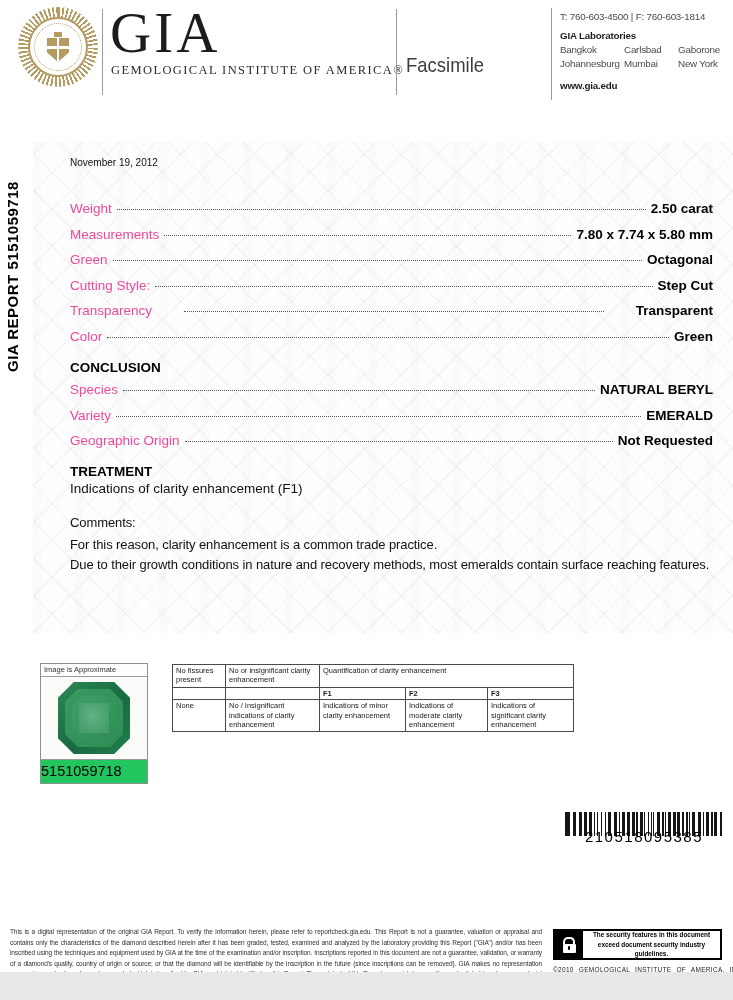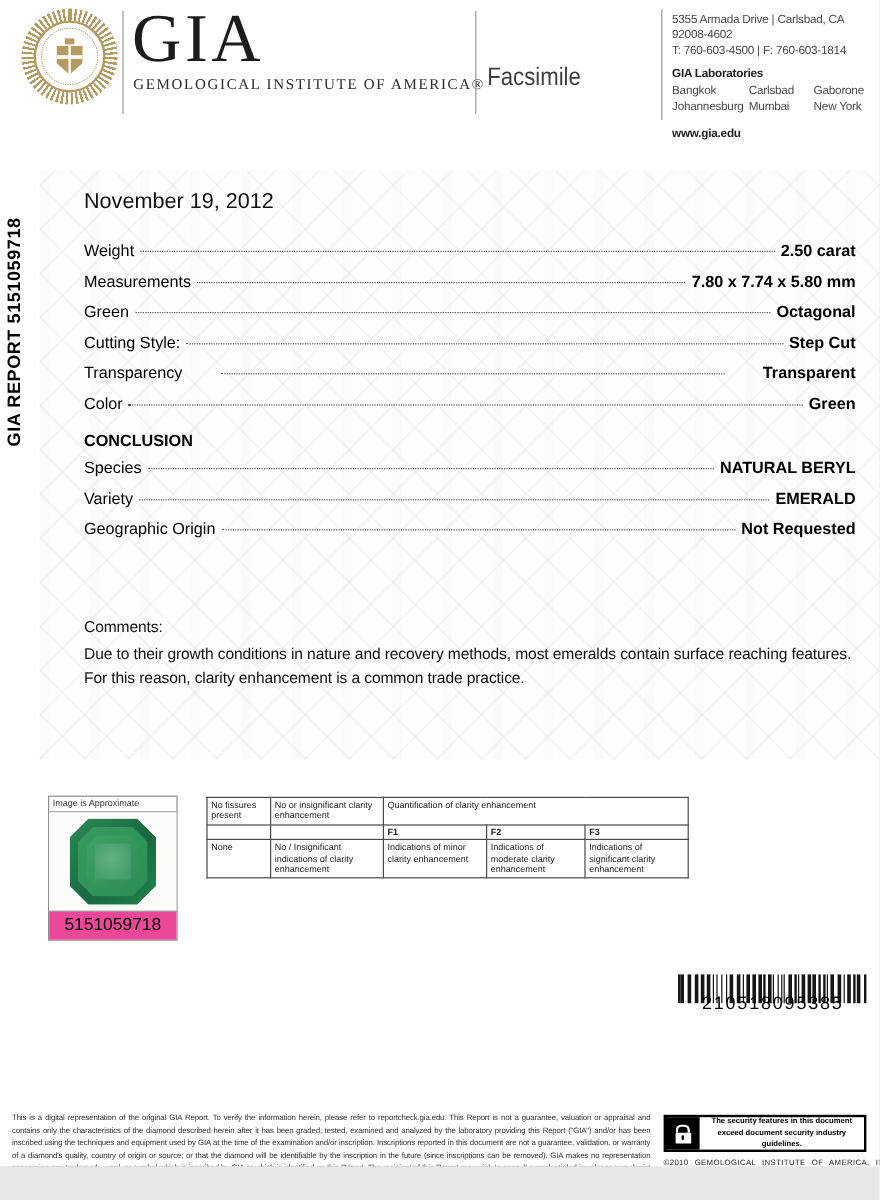--- a/index.html
+++ b/index.html
@@ -44,24 +44,24 @@
   .side-label{position:absolute;left:4px;top:372px;transform:rotate(-90deg);transform-origin:0 0;
         font-size:15px;font-weight:bold;letter-spacing:.5px;white-space:nowrap;color:#000;}
 
   
   .body-area{position:absolute;left:33px;top:142px;width:700px;height:491px;background-color:#fdfdfd;
      background-image:
        repeating-linear-gradient(45deg,rgba(60,60,80,.035) 0 2px,transparent 2px 26px),
        repeating-linear-gradient(-45deg,rgba(60,60,80,.035) 0 2px,transparent 2px 26px),
        repeating-linear-gradient(90deg,rgba(120,120,140,.02) 0 8px,transparent 8px 42px);}
 
-  .date{position:absolute;left:70px;top:157px;font-size:18px;}
+  .date{position:absolute;left:70px;top:157px;font-size:10px;}
   .spec-rows{position:absolute;left:70px;top:201px;width:643px;}
   .row{display:flex;align-items:baseline;font-size:13.5px;line-height:16px;margin-bottom:9.5px;}
-  .row .label{white-space:nowrap;color:#000000;}
+  .row .label{white-space:nowrap;color:#ec4899;}
   .row .dots{flex:1;border-bottom:1.8px dotted #555;margin:0 5px;position:relative;top:-3px;}
   .row .value{white-space:nowrap;font-weight:bold;color:#000;}
   .row.gap-above{margin-top:5px;gap:27px;}
 
   .section-title{font-size:13.5px;font-weight:bold;color:#000;}
   .conclusion{position:absolute;left:70px;top:360px;width:643px;}
   .conclusion .section-title{margin-bottom:7px;}
   .treatment{position:absolute;left:70px;top:463px;width:643px;font-size:13.5px;line-height:17px;}
   .comments{position:absolute;left:70px;top:513px;width:645px;font-size:13px;line-height:20px;letter-spacing:-.1px;}
   .comments .c-title{margin-bottom:2px;}
@@ -70,22 +70,22 @@
   .photo-box{position:absolute;left:40px;top:663px;width:106px;border:1px solid #8f8f8f;background:#fdfdfc;}
   .photo-caption{font-size:7.5px;color:#333;padding:1px 3px 2px;border-bottom:1px solid #9a9a9a;}
   .photo-area{height:82px;display:flex;align-items:center;justify-content:center;background:#fbfbfa;}
   .gem{position:relative;width:72px;height:72px;}
   .gem i{position:absolute;display:block;
      clip-path:polygon(22% 0,78% 0,100% 22%,100% 78%,78% 100%,22% 100%,0 78%,0 22%);}
   .gem .l1{inset:0;background:linear-gradient(135deg,#2c8a54,#186a40 55%,#23804c);}
   .gem .l2{inset:7px;background:linear-gradient(315deg,#2d8f57,#37995f);}
   .gem .l3{inset:14px;background:linear-gradient(135deg,#3f9f66,#2f8d55);}
   .gem .l4{inset:21px;clip-path:none;background:radial-gradient(circle at 45% 42%,#63b284,#459e6c 75%);}
-  .photo-number{border-top:1px solid #9a9a9a;text-align:center;font-size:14.5px;color:#000;
-     padding:3px 0 4px;background:#ec4899;}
+  .photo-number{border-top:1px solid #9a9a9a;font-size:14.5px;color:#000;
+     padding:3px 0 4px;background:#22c55e;}
 
   
   .clarity{position:absolute;left:172px;top:664px;}
   .clarity table{border-collapse:collapse;border:1.5px solid #333;font-size:7.5px;line-height:1.25;
      color:#1a1a1a;table-layout:fixed;}
   .clarity td{border:1px solid #4a4a4a;padding:1px 3px;vertical-align:top;overflow:hidden;}
   .clarity tr.r1 td{height:20px;}
   .clarity tr.r2 td{height:8px;font-weight:bold;}
   .clarity tr.r3 td{height:24px;}
 
@@ -127,21 +127,20 @@
     </div>
   </div>
   <div class="vdiv vdiv1"></div>
   <div class="brand">GIA</div>
   <div class="brand-sub">GEMOLOGICAL INSTITUTE OF AMERICA®</div>
   <div class="vdiv vdiv2"></div>
   <div class="facsimile">Facsimile</div>
   <div class="vdiv vdiv3"></div>
 
   <div class="addr">
-    <div>5355 Armada Drive | Carlsbad, CA 92008-4602</div>
     <div>T: 760-603-4500   |   F: 760-603-1814</div>
     <div class="bold labs-title">GIA Laboratories</div>
     <div class="labs-grid">
       <span>Bangkok</span>
       <span>Carlsbad</span>
       <span>Gaborone</span>
       <span>Johannesburg</span>
       <span>Mumbai</span>
       <span>New York</span>
     </div>
@@ -200,25 +199,29 @@
       <span class="dots"></span>
       <span class="value">EMERALD</span>
     </div>
     <div class="row">
       <span class="label">Geographic Origin</span>
       <span class="dots"></span>
       <span class="value">Not Requested</span>
     </div>
   </div>
 
+  <div class="treatment">
+    <div class="section-title">TREATMENT</div>
+    <div>Indications of clarity enhancement (F1)</div>
+  </div>
 
   <div class="comments">
     <div class="c-title">Comments:</div>
+    <div>For this reason, clarity enhancement is a common trade practice.</div>
     <div>Due to their growth conditions in nature and recovery methods, most emeralds contain surface reaching features.</div>
-    <div>For this reason, clarity enhancement is a common trade practice.</div>
   </div>
 
   <div class="photo-box">
     <div class="photo-caption">Image is Approximate</div>
     <div class="photo-area">
       <div class="gem">
         <i class="l1"></i>
         <i class="l2"></i>
         <i class="l3"></i>
         <i class="l4"></i>

